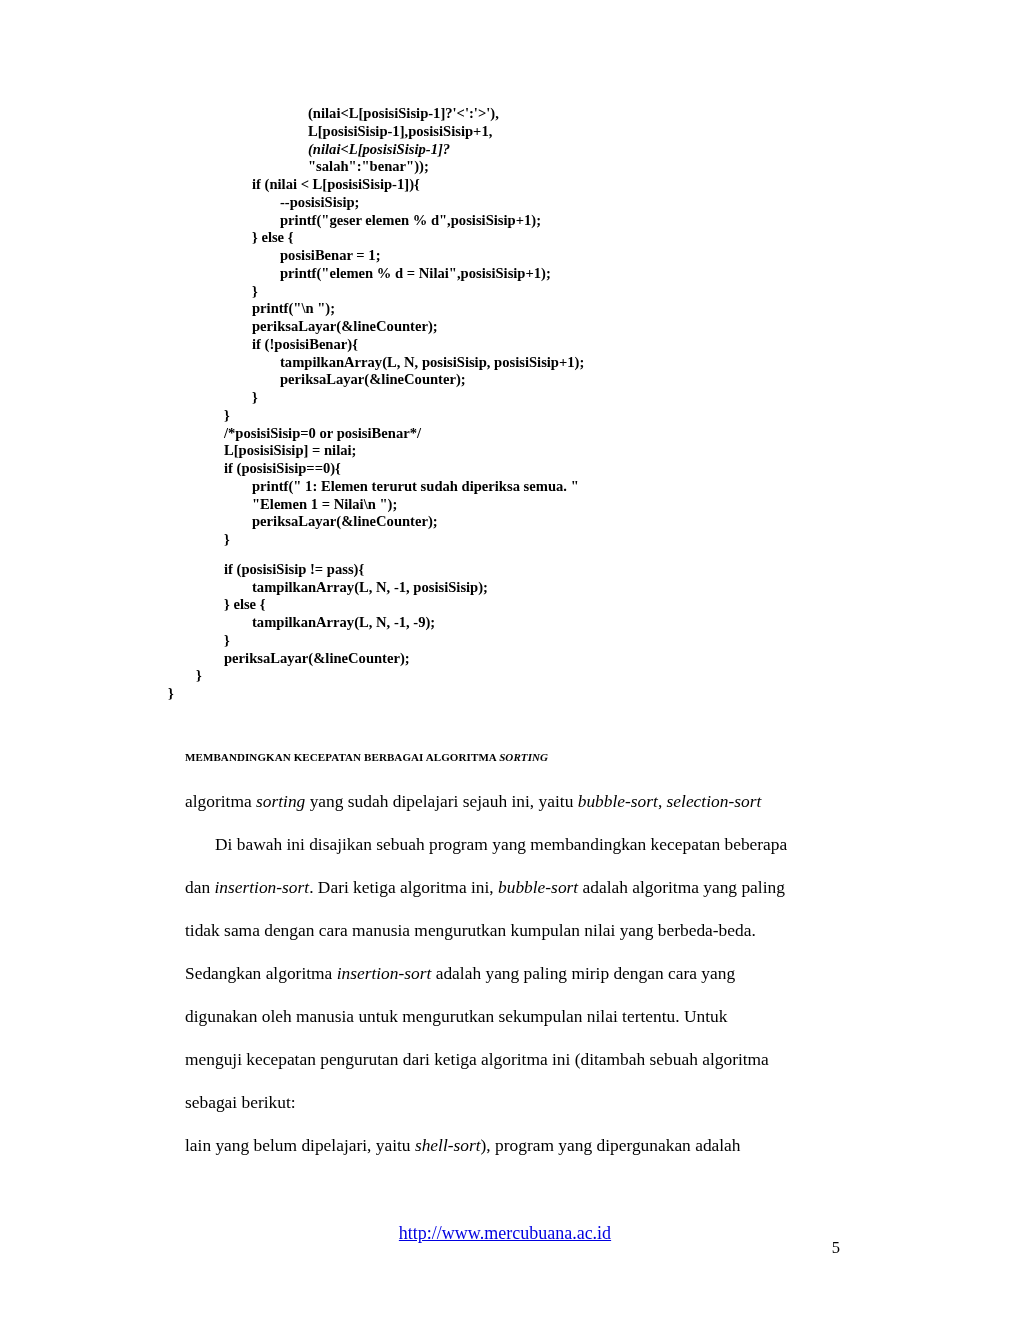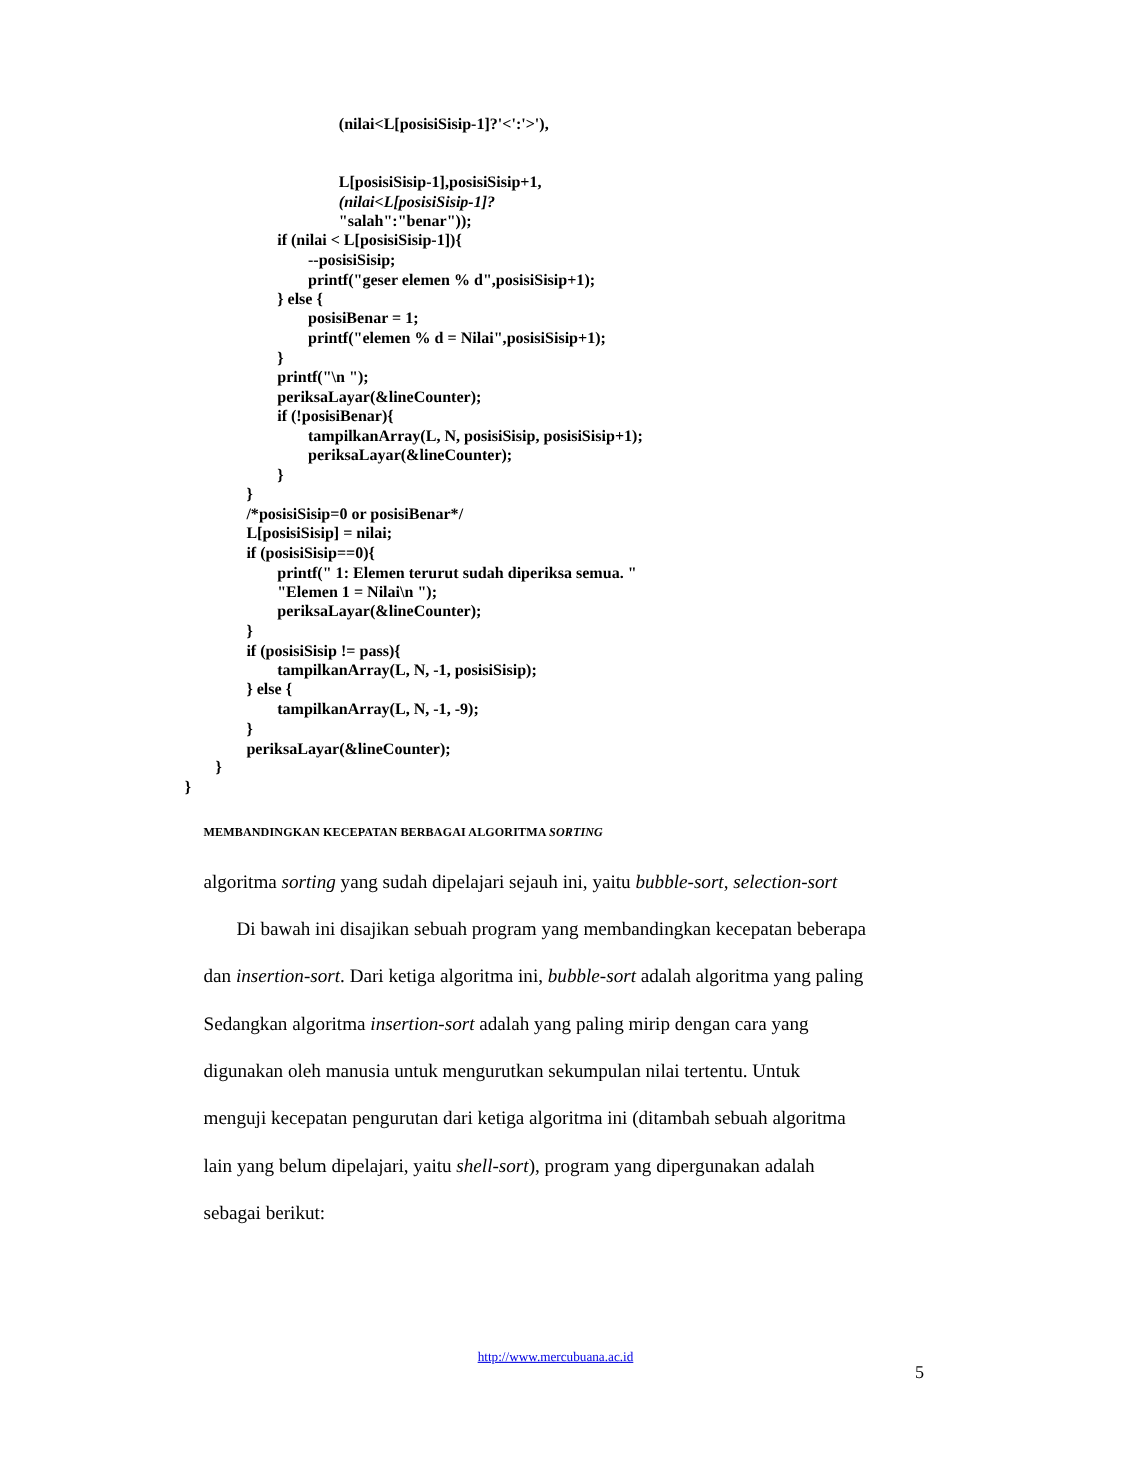--- a/index.html
+++ b/index.html
@@ -40,39 +40,39 @@
   }
   .body-line { line-height: 43px; white-space: nowrap; }
   .body-line.first-indent { text-indent: 30px; }
   .body-line i { font-style: italic; }
   #footer {
     position: absolute;
     left: 185px;
     top: 1222px;
     width: 640px;
     text-align: center;
-    font-size: 12px;
+    font-size: 18px;
     line-height: 22px;
   }
   #footer a { text-decoration: underline; }
   #page-number {
     position: absolute;
     left: 185px;
     top: 1238px;
     width: 655px;
     text-align: right;
     font-size: 16.5px;
   }
 </style>
 </head>
 <body style="color: rgb(0, 0, 0);">
 
 <div id="code-block">
     <div class="code-line" style="padding-left: 140px;">(nilai&lt;L[posisiSisip-1]?'&lt;':'&gt;'),</div>
-    <div class="code-line" style="padding-left: 140px; margin-top: 35px;">L[posisiSisip-1],posisiSisip+1,</div>
+    <div class="code-line" style="padding-left: 140px;">L[posisiSisip-1],posisiSisip+1,</div>
     <div class="code-line" style="padding-left: 140px; font-style: italic;">(nilai&lt;L[posisiSisip-1]?</div>
     <div class="code-line" style="padding-left: 140px;">"salah":"benar"));</div>
     <div class="code-line" style="padding-left: 84px;">if (nilai &lt; L[posisiSisip-1]){</div>
     <div class="code-line" style="padding-left: 112px;">--posisiSisip;</div>
     <div class="code-line" style="padding-left: 112px;">printf("geser elemen % d",posisiSisip+1);</div>
     <div class="code-line" style="padding-left: 84px;">} else {</div>
     <div class="code-line" style="padding-left: 112px;">posisiBenar = 1;</div>
     <div class="code-line" style="padding-left: 112px;">printf("elemen % d = Nilai",posisiSisip+1);</div>
     <div class="code-line" style="padding-left: 84px;">}</div>
     <div class="code-line" style="padding-left: 84px;">printf("\n ");</div>
@@ -82,40 +82,41 @@
     <div class="code-line" style="padding-left: 112px;">periksaLayar(&amp;lineCounter);</div>
     <div class="code-line" style="padding-left: 84px;">}</div>
     <div class="code-line" style="padding-left: 56px;">}</div>
     <div class="code-line" style="padding-left: 56px;">/*posisiSisip=0 or posisiBenar*/</div>
     <div class="code-line" style="padding-left: 56px;">L[posisiSisip] = nilai;</div>
     <div class="code-line" style="padding-left: 56px;">if (posisiSisip==0){</div>
     <div class="code-line" style="padding-left: 84px;">printf(" 1: Elemen terurut sudah diperiksa semua. "</div>
     <div class="code-line" style="padding-left: 84px;">"Elemen 1 = Nilai\n ");</div>
     <div class="code-line" style="padding-left: 84px;">periksaLayar(&amp;lineCounter);</div>
     <div class="code-line" style="padding-left: 56px;">}</div>
-    <div class="code-line" style="padding-left: 56px;">if (posisiSisip != pass){</div>
+    <div class="code-line" style="padding-left: 56px; margin-top: 12px;">if (posisiSisip != pass){</div>
     <div class="code-line" style="padding-left: 84px;">tampilkanArray(L, N, -1, posisiSisip);</div>
     <div class="code-line" style="padding-left: 56px;">} else {</div>
     <div class="code-line" style="padding-left: 84px;">tampilkanArray(L, N, -1, -9);</div>
     <div class="code-line" style="padding-left: 56px;">}</div>
     <div class="code-line" style="padding-left: 56px;">periksaLayar(&amp;lineCounter);</div>
     <div class="code-line" style="padding-left: 28px;">}</div>
     <div class="code-line" style="padding-left: 0px;">}</div>
   </div>
 
 <div id="heading"><span>MEMBANDINGKAN KECEPATAN BERBAGAI ALGORITMA </span><span class="heading-italic">SORTING</span></div>
 
 <div id="body-text">
     <div class="body-line"><span>algoritma </span><i>sorting</i><span> yang sudah dipelajari sejauh ini, yaitu </span><i>bubble-sort</i><span>, </span><i>selection-sort</i></div>
     <div class="body-line first-indent"><span>Di bawah ini disajikan sebuah program yang membandingkan kecepatan beberapa</span></div>
     <div class="body-line"><span>dan </span><i>insertion-sort</i><span>. Dari ketiga algoritma ini, </span><i>bubble-sort</i><span> adalah algoritma yang paling</span></div>
+    <div class="body-line"><span>tidak sama dengan cara manusia mengurutkan kumpulan nilai yang berbeda-beda.</span></div>
     <div class="body-line"><span>Sedangkan algoritma </span><i>insertion-sort</i><span> adalah yang paling mirip dengan cara yang</span></div>
     <div class="body-line"><span>digunakan oleh manusia untuk mengurutkan sekumpulan nilai tertentu. Untuk</span></div>
     <div class="body-line"><span>menguji kecepatan pengurutan dari ketiga algoritma ini (ditambah sebuah algoritma</span></div>
+    <div class="body-line"><span>sebagai berikut:</span></div>
     <div class="body-line"><span>lain yang belum dipelajari, yaitu </span><i>shell-sort</i><span>), program yang dipergunakan adalah</span></div>
-    <div class="body-line"><span>sebagai berikut:</span></div>
   </div>
 
 <div id="footer">
   <a href="#" id="footer-link" style="color: rgb(0, 0, 224);">http://www.mercubuana.ac.id</a>
 </div>
 
 <div id="page-number">5</div>
 
 </body></html>

